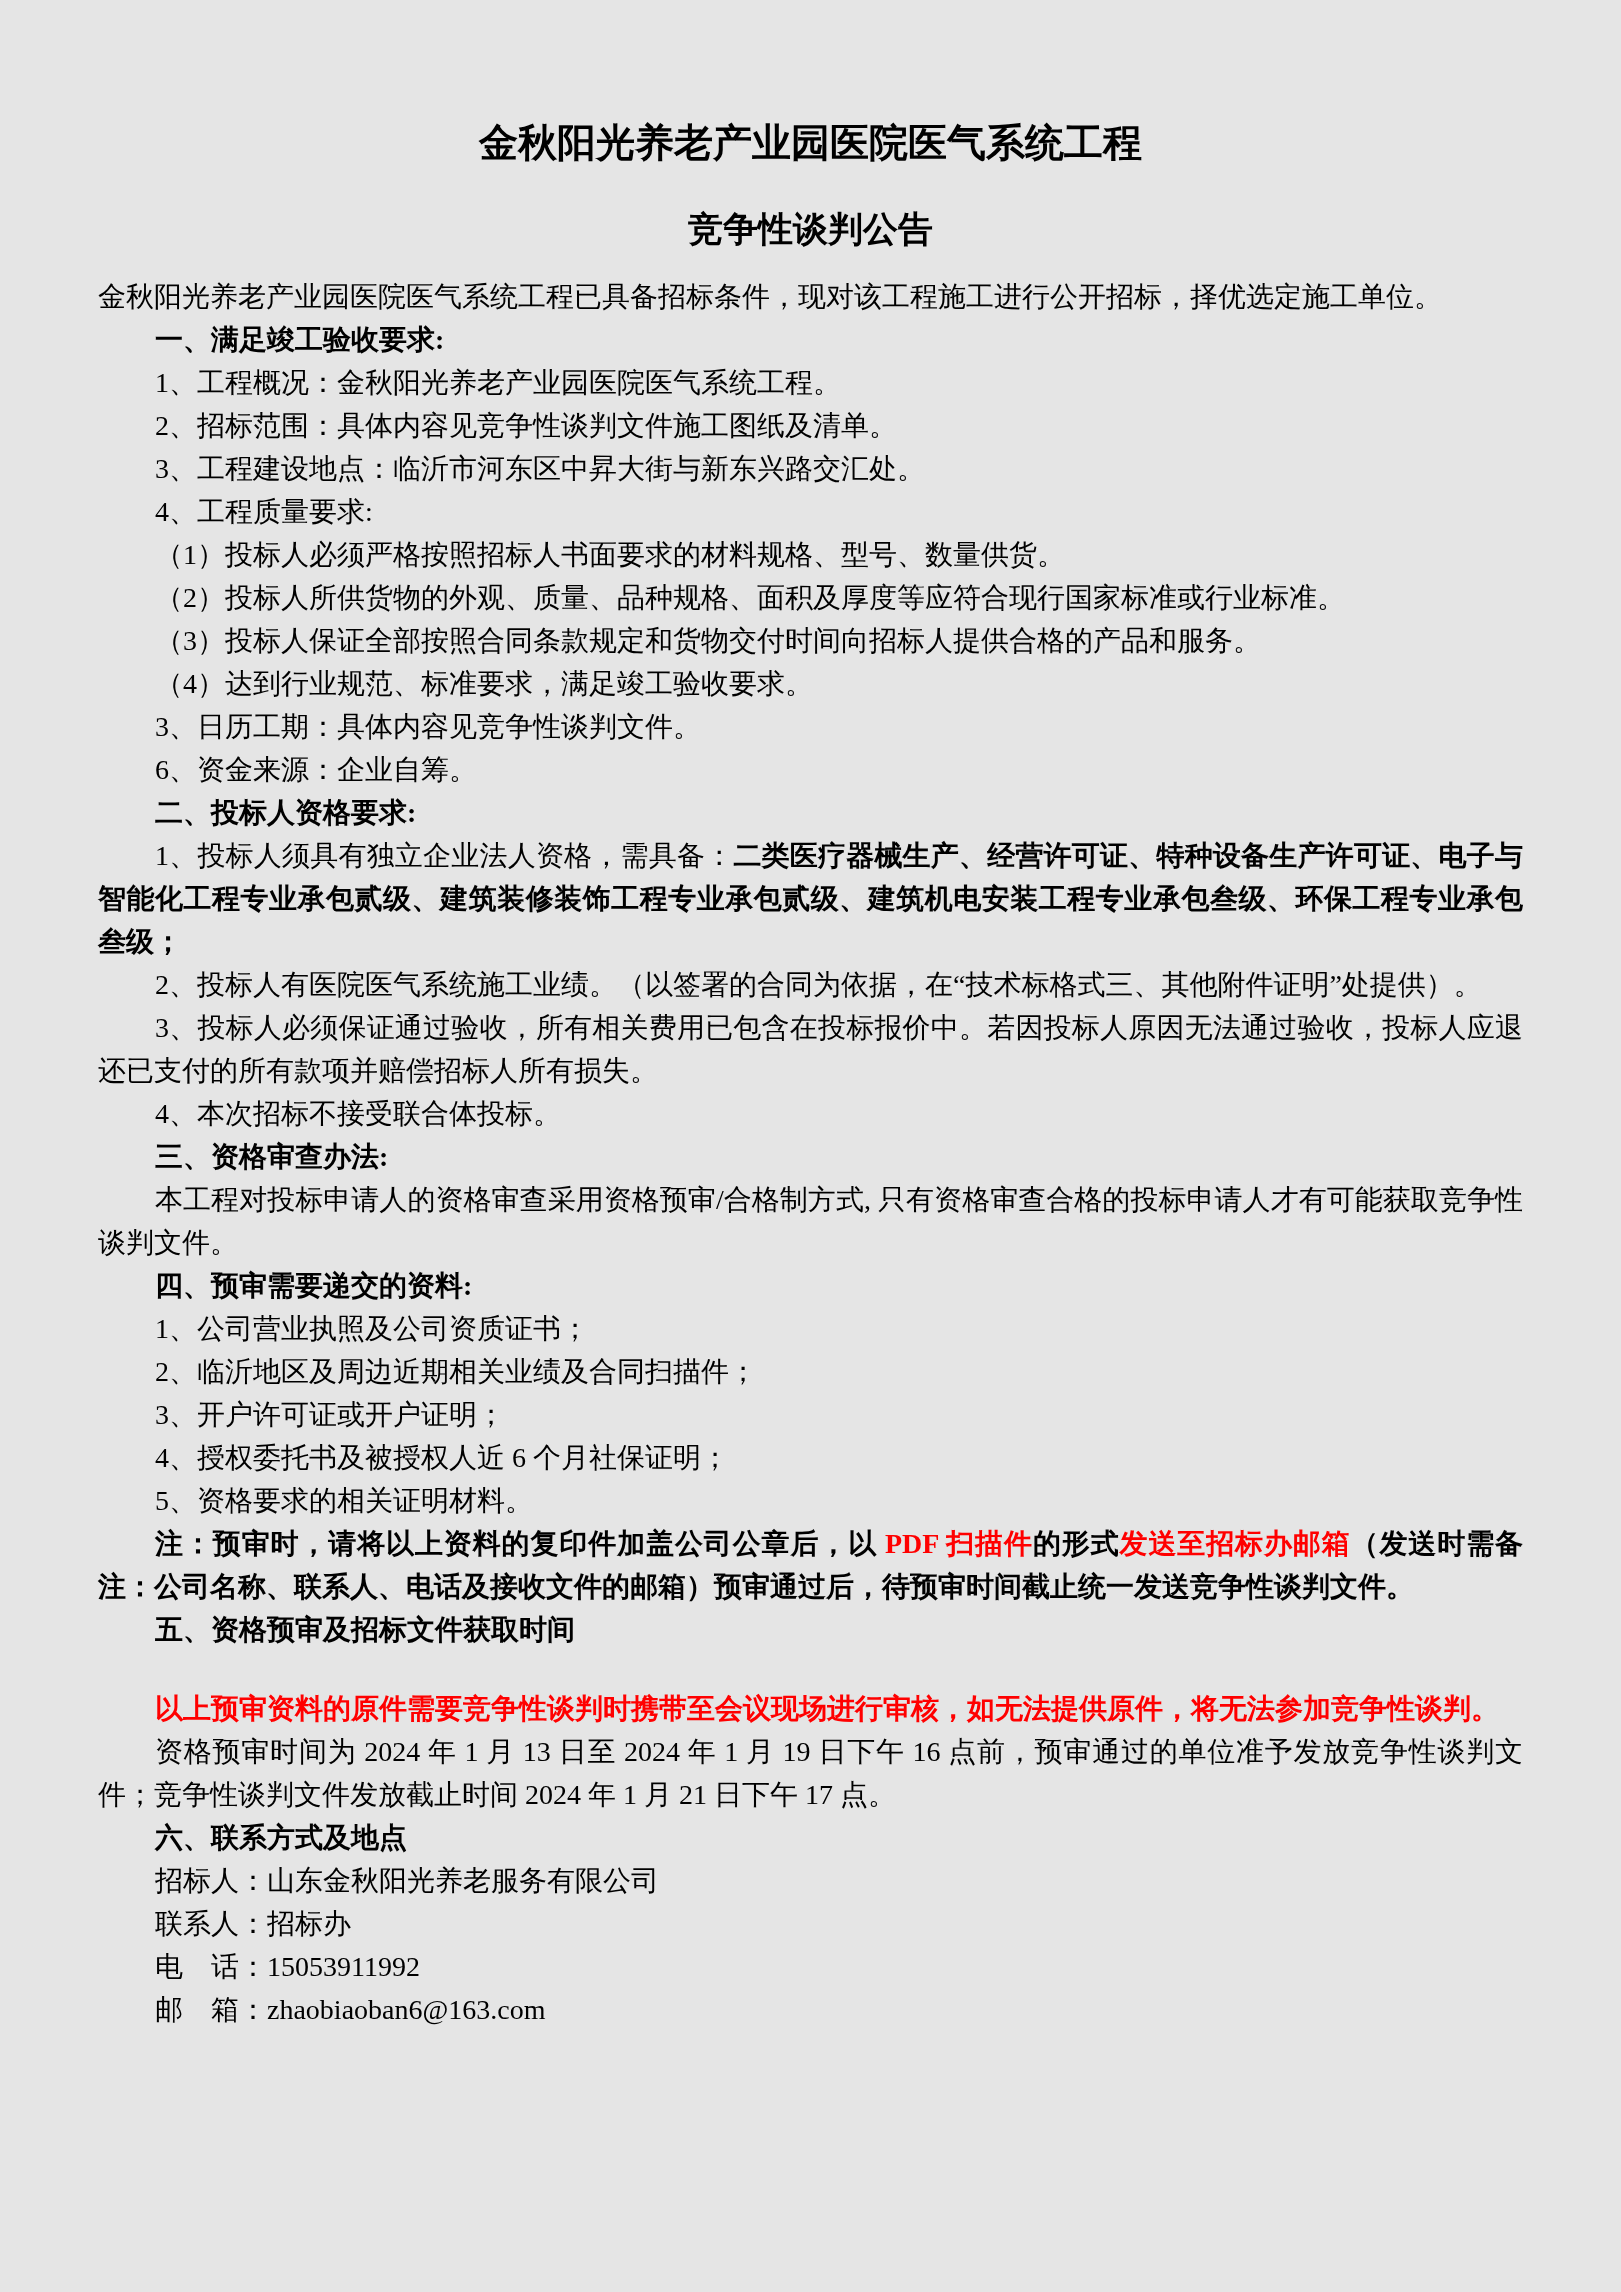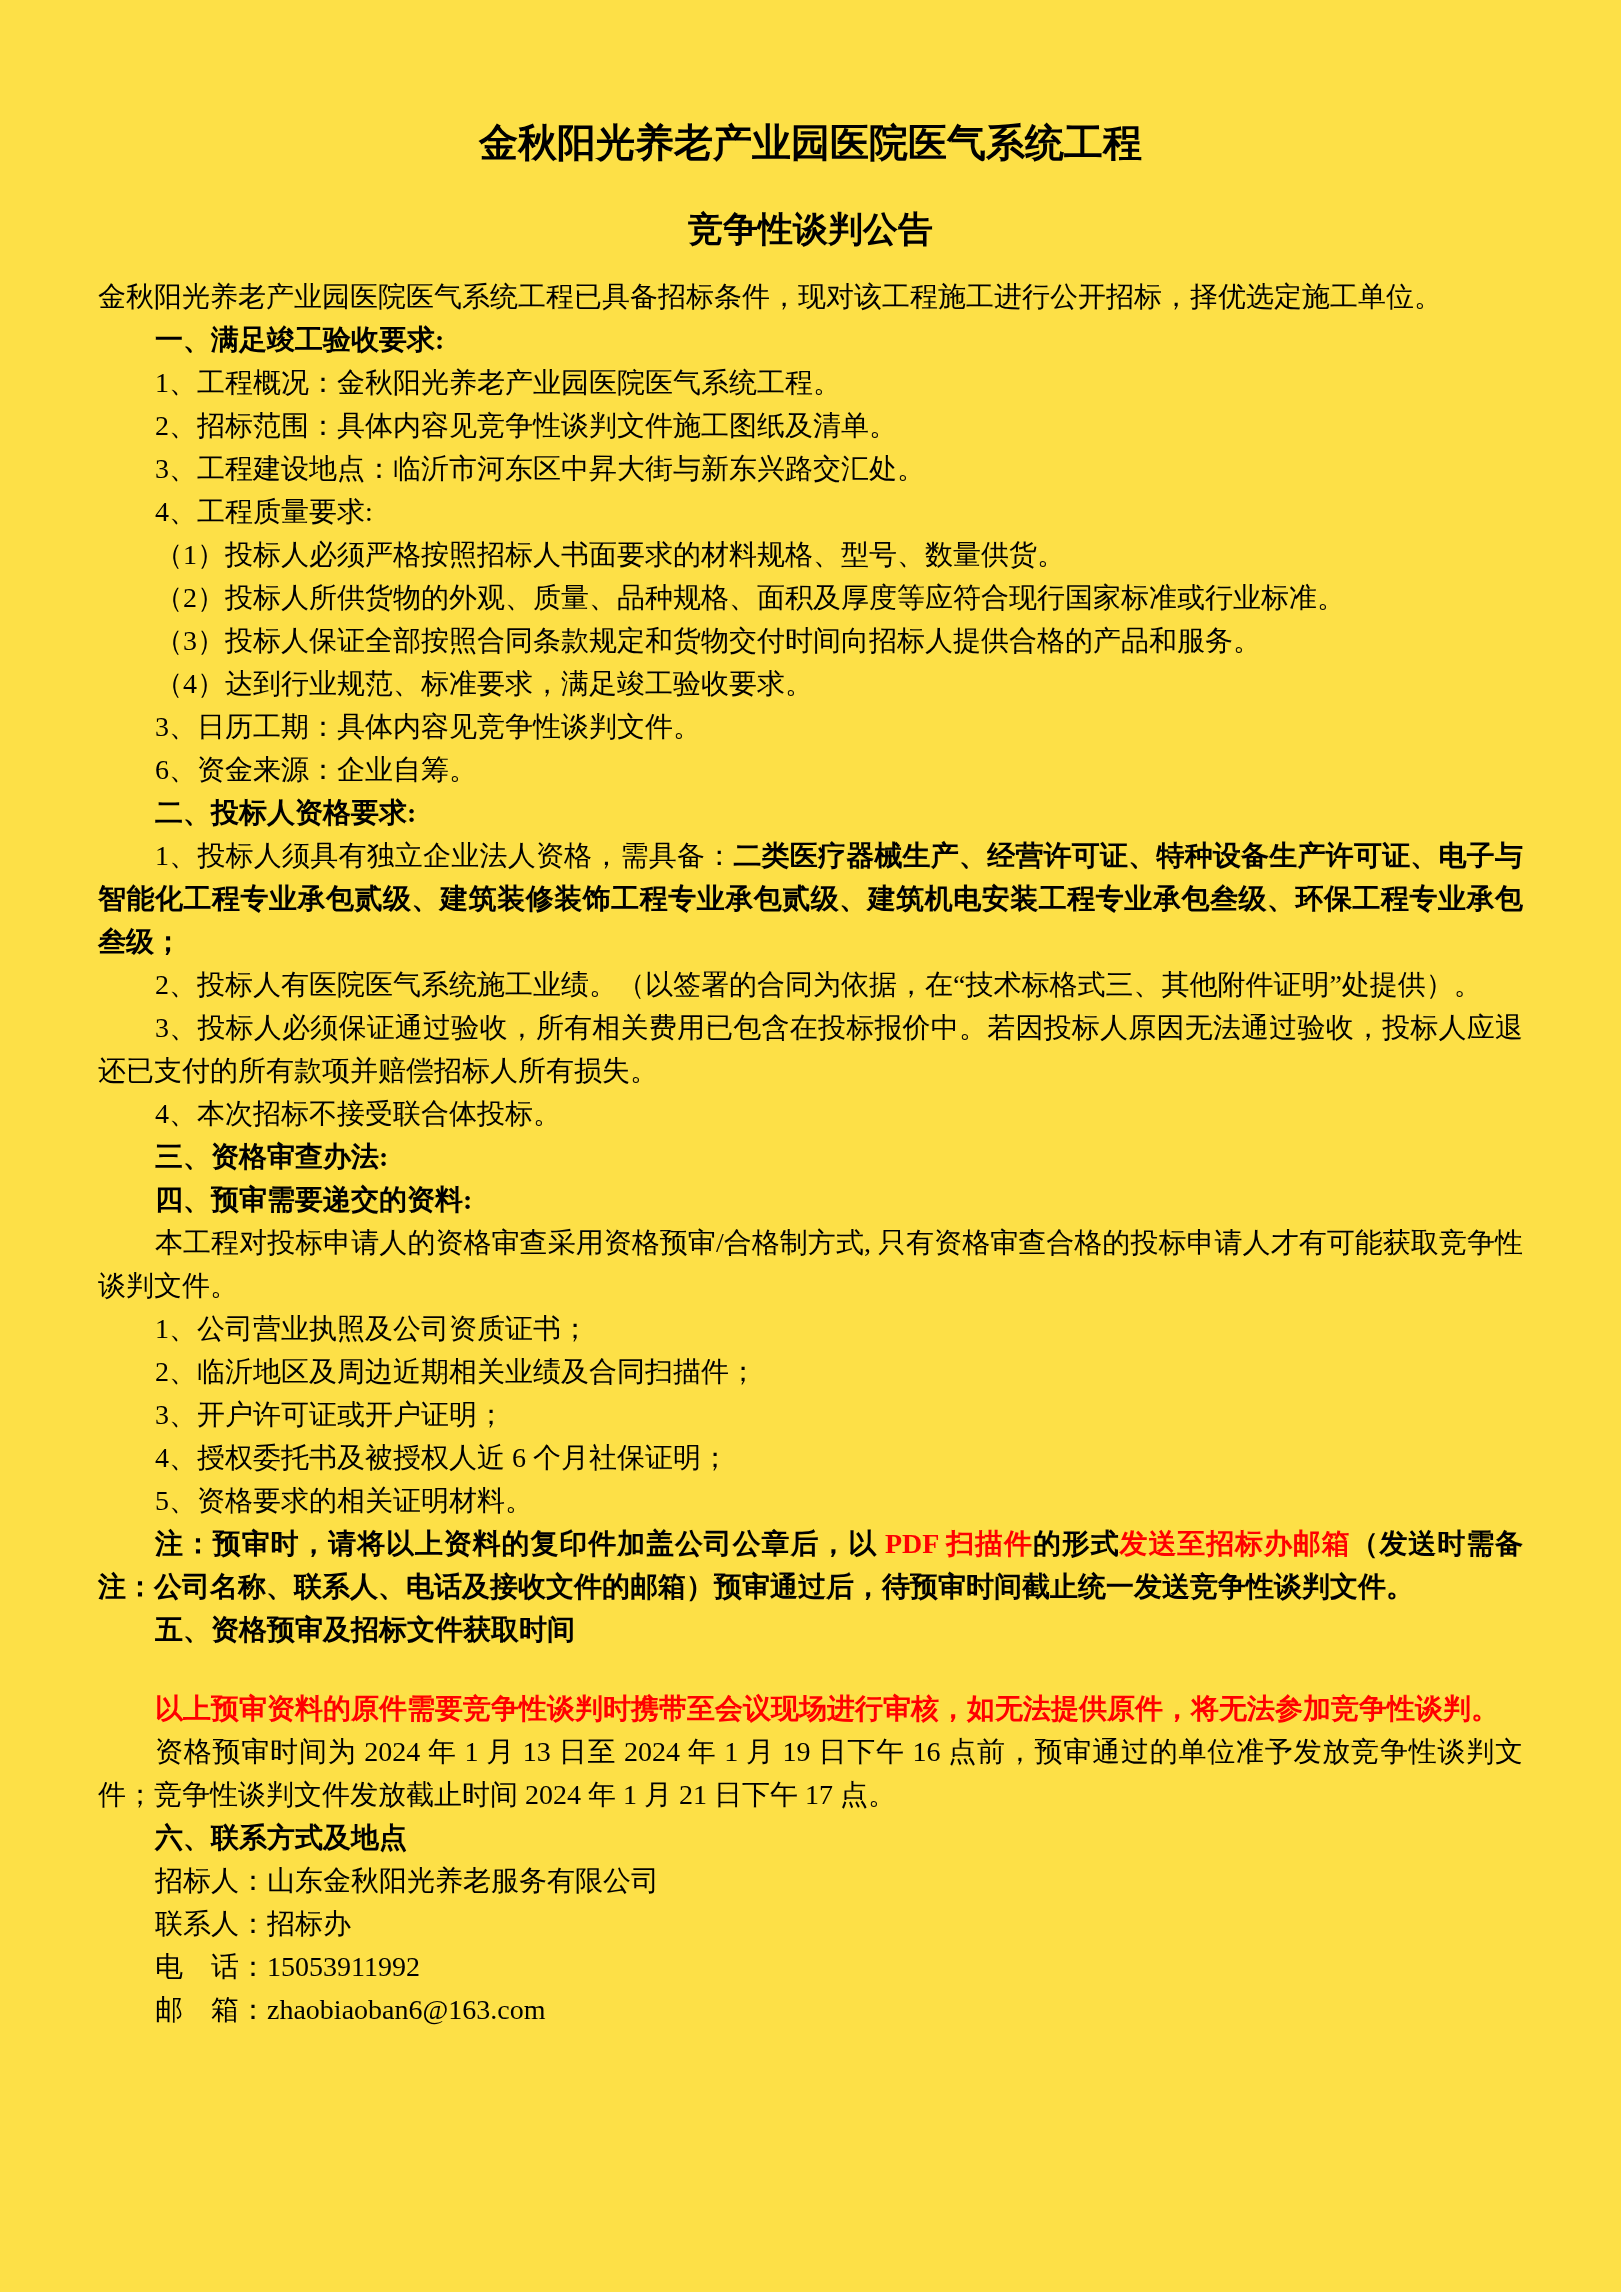--- a/index.html
+++ b/index.html
@@ -6,21 +6,21 @@
     margin: 0;
     padding: 0;
     background: #ffffff;
   }
   .page {
     position: relative;
     width: 1621px;
     height: 2293px;
     box-sizing: border-box;
     padding: 0 98px;
-    background: #fde047;
+    background: #e5e5e5;
     color: #000000;
     font-family: "Liberation Serif", "DejaVu Serif", serif;
     font-size: 28px;
     line-height: 43px;
     overflow: hidden;
   }
   .doc-title {
     margin: 120px 0 0 0;
     text-align: center;
     font-size: 39px;
@@ -74,23 +74,23 @@
   <p class="p ind">3、日历工期：具体内容见竞争性谈判文件。</p>
   <p class="p ind">6、资金来源：企业自筹。</p>
 
   <p class="p ind b">二、投标人资格要求:</p>
   <p class="p ind"><span>1、投标人须具有独立企业法人资格，需具备：</span><span class="b">二类医疗器械生产、经营许可证、特种设备生产许可证、电子与智能化工程专业承包贰级、建筑装修装饰工程专业承包贰级、建筑机电安装工程专业承包叁级、环保工程专业承包叁级；</span></p>
   <p class="p ind">2、投标人有医院医气系统施工业绩。（以签署的合同为依据，在“技术标格式三、其他附件证明”处提供）。</p>
   <p class="p ind">3、投标人必须保证通过验收，所有相关费用已包含在投标报价中。若因投标人原因无法通过验收，投标人应退还已支付的所有款项并赔偿招标人所有损失。</p>
   <p class="p ind">4、本次招标不接受联合体投标。</p>
 
   <p class="p ind b">三、资格审查办法:</p>
+  <p class="p ind">本工程对投标申请人的资格审查采用资格预审/合格制方式, 只有资格审查合格的投标申请人才有可能获取竞争性谈判文件。</p>
+
   <p class="p ind b">四、预审需要递交的资料:</p>
-
-  <p class="p ind">本工程对投标申请人的资格审查采用资格预审/合格制方式, 只有资格审查合格的投标申请人才有可能获取竞争性谈判文件。</p>
   <p class="p ind">1、公司营业执照及公司资质证书；</p>
   <p class="p ind">2、临沂地区及周边近期相关业绩及合同扫描件；</p>
   <p class="p ind">3、开户许可证或开户证明；</p>
   <p class="p ind">4、授权委托书及被授权人近 6 个月社保证明；</p>
   <p class="p ind">5、资格要求的相关证明材料。</p>
 
   <p class="p ind b"><span>注：预审时，请将以上资料的复印件加盖公司公章后，以 </span><span class="red">PDF 扫描件</span><span>的形式</span><span class="red">发送至招标办邮箱</span><span>（发送时需备注：公司名称、联系人、电话及接收文件的邮箱）预审通过后，待预审时间截止统一发送竞争性谈判文件。</span></p>
   <p class="p ind b">五、资格预审及招标文件获取时间</p>
 
   <p class="p ind b red">以上预审资料的原件需要竞争性谈判时携带至会议现场进行审核，如无法提供原件，将无法参加竞争性谈判。</p>

